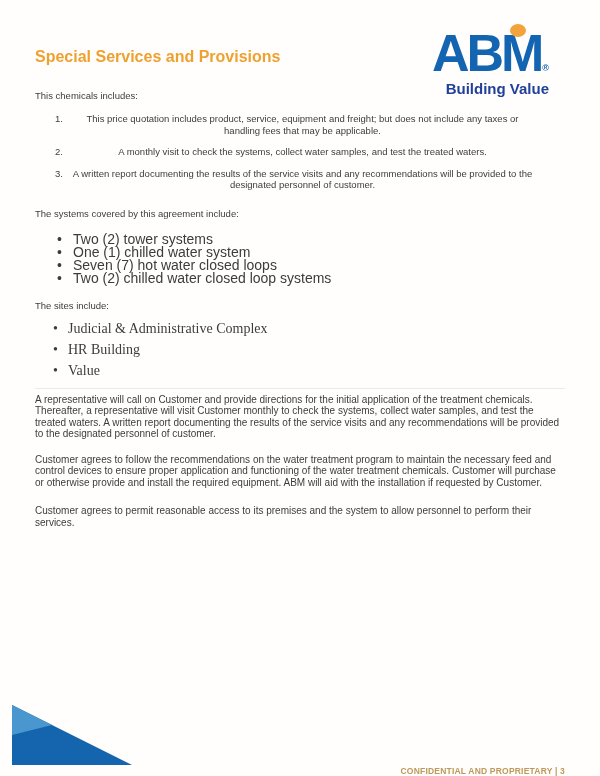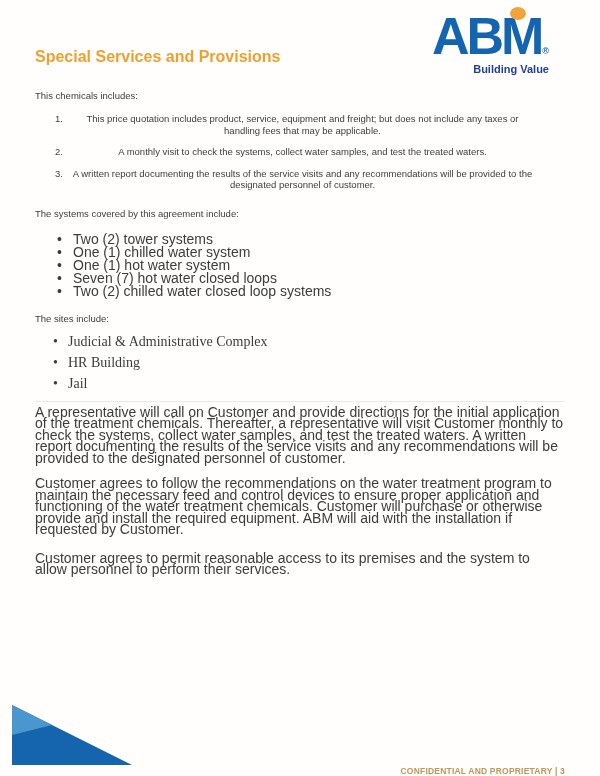--- a/index.html
+++ b/index.html
@@ -8,34 +8,34 @@
     position:relative;
     width:600px; height:776px;
     margin:0 auto;
     background:#fffefd;
     overflow:hidden;
     font-family:"Liberation Sans", sans-serif;
     color:var(--body-text, #3c3c3c);
   }
 
   
-  .logo { position:absolute; top:10px; right:51px; text-align:right; line-height:1; }
+  .logo { position:absolute; top:27px; right:51px; text-align:right; line-height:1; }
   .wordmark-wrap { position:relative; display:inline-block; line-height:1; }
   .wordmark {
     font-size:52px; font-weight:bold; letter-spacing:-3px;
     color:var(--logo-blue, #1465B1);
   }
   .reg { font-size:9px; font-weight:bold; color:var(--logo-blue, #1465B1); margin-left:1px; }
   .dot {
     position:absolute; top:-3px; right:23px;
     width:16px; height:13px; border-radius:50%;
     background:var(--logo-dot-orange, #F2A33C);
   }
   .tagline {
-    margin-top:2px; font-size:11px; font-weight:bold;
+    margin-top:2px; font-size:15px; font-weight:bold;
     color:var(--tagline-blue, #21409A);
   }
 
   
   .content { position:absolute; top:0; left:35px; width:530px; }
 
   .title {
     margin:48px 0 0 0; font-size:16px; font-weight:bold; line-height:18px;
     color:var(--title-orange, #EFA12F);
   }
@@ -71,21 +71,21 @@
   .bullets-systems { margin-top:13px; margin-left:22px; line-height:13px; }
   .bullets-systems li { padding-left:16px; }
   .bullets-sites { margin-top:11px; margin-left:18px; line-height:11px; }
   .bullets-sites li { padding-left:15px; margin-bottom:10px;font-family:Liberation Serif, serif; }
   .bullets-sites li:last-child { margin-bottom:0; }
 
   
   .smudge { margin-top:12px; height:1px; background:#eaeaea; }
 
   
-  .para { margin:0; font-size:14px; line-height:11.5px; }
+  .para { margin:0; font-size:10px; line-height:11.5px; }
   .para-1 { margin-top:5px; }
   .para-2 { margin-top:14px; }
   .para-3 { margin-top:17px; }
   .para-4 { margin-top:13px; }
 
   
   .corner-wedge { position:absolute; left:12px; bottom:9px; }
   .confidential {
     position:absolute; right:35px; bottom:0;
     font-size:8.5px; letter-spacing:0.2px; font-weight:bold;
@@ -114,30 +114,29 @@
     <ol class="numlist">
       <li>This price quotation includes product, service, equipment and freight; but does not include any taxes or handling fees that may be applicable.</li>
       <li>A monthly visit to check the systems, collect water samples, and test the treated waters.</li>
       <li>A written report documenting the results of the service visits and any recommendations will be provided to the designated personnel of customer.</li>
     </ol>
 
     <p class="lead lead-systems">The systems covered by this agreement include:</p>
     <ul class="bullets bullets-systems">
       <li>Two (2) tower systems</li>
       <li>One (1) chilled water system</li>
-      <li>One (1) hot water system</li>
       <li>Seven (7) hot water closed loops</li>
       <li>Two (2) chilled water closed loop systems</li>
     </ul>
 
     <p class="lead lead-sites">The sites include:</p>
     <ul class="bullets bullets-sites">
       <li>Judicial &amp; Administrative Complex</li>
       <li>HR Building</li>
-      <li>Jail</li>
+      <li>Value</li>
     </ul>
 
     <div class="smudge"></div>
 
     <p class="para para-1">A representative will call on Customer and provide directions for the initial application of the treatment chemicals. Thereafter, a representative will visit Customer monthly to check the systems, collect water samples, and test the treated waters. A written report documenting the results of the service visits and any recommendations will be provided to the designated personnel of customer.</p>
     <p class="para para-2">Customer agrees to follow the recommendations on the water treatment program to maintain the necessary feed and control devices to ensure proper application and functioning of the water treatment chemicals. Customer will purchase or otherwise provide and install the required equipment. ABM will aid with the installation if requested by Customer.</p>
     <p class="para para-3">Customer agrees to permit reasonable access to its premises and the system to allow personnel to perform their services.</p>
   </div>
 
   <svg class="corner-wedge" width="124" height="62" viewBox="0 0 124 62" aria-hidden="true">

